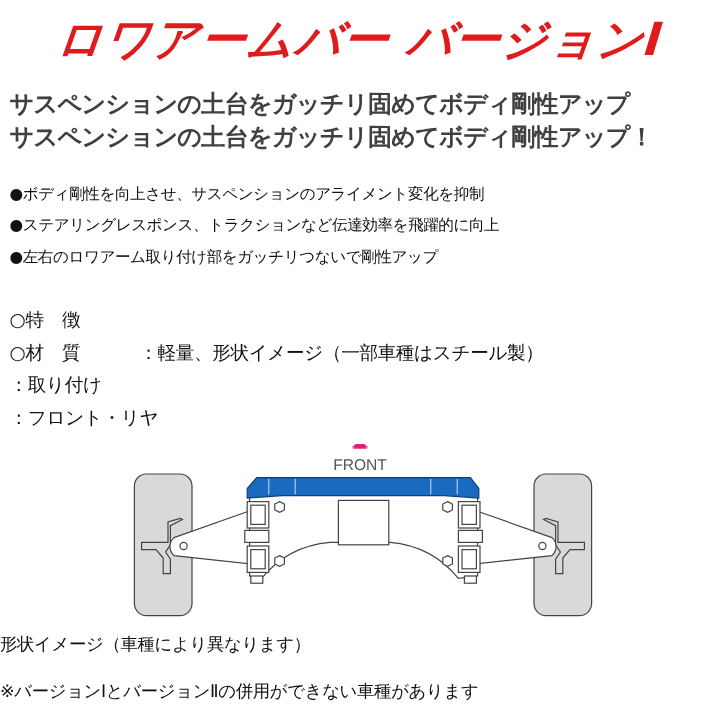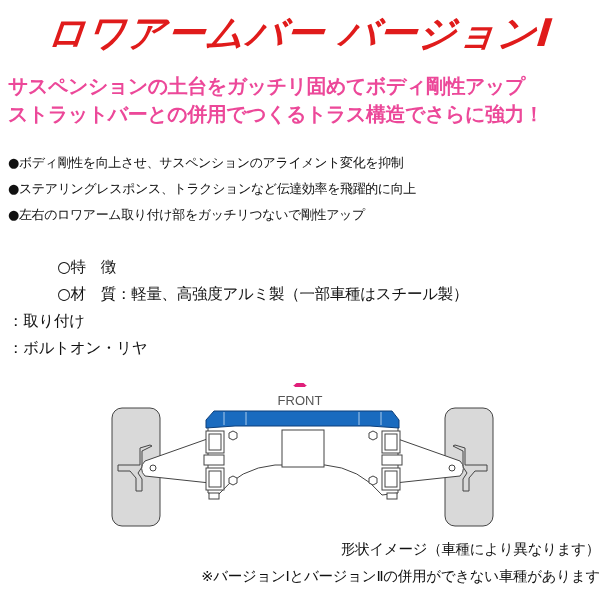--- a/index.html
+++ b/index.html
@@ -2,62 +2,62 @@
 <html><head>
   <meta charset="utf-8">
   <style>
     html, body { margin: 0; padding: 0; background: #ffffff; }
     body { width: 600px; height: 600px; position: relative; overflow: hidden;
            font-family: "DejaVu Sans", "Liberation Sans", sans-serif; color: #111; }
     .title { position: absolute; left: 0; width: 600px; top: 8px; text-align: center;
              font-size: 38px; font-weight: bold; font-style: italic; color: #e01b1b;
              letter-spacing: 1px; line-height: 50px; transform: skewX(-6deg); }
     .lead { position: absolute; left: 8px; top: 72px; width: 590px; font-weight: bold;
-            font-size: 20px; line-height: 28px; letter-spacing: -0.5px; color: #ec4899; white-space: nowrap; }
+            font-size: 20px; line-height: 28px; letter-spacing: -0.5px; color: #404040; white-space: nowrap; }
     .bullets { position: absolute; left: 8px; top: 150px; font-size: 13px; line-height: 26px;
                letter-spacing: -0.4px; white-space: nowrap; }
     .specs { position: absolute; left: 8px; top: 254px; font-size: 15.5px; line-height: 27px;
              letter-spacing: -0.3px; white-space: nowrap; }
     .spec-row { display: flex; }
-    .spec-key { width: 108px; display: inline-block; text-align: right; }
-    .diagram { position: absolute; left: 100px; top: 383px; width: 400px; height: 160px; }
-    .caption { position: absolute; top: 540px; left: 0; width: 600px; text-align: right;
+    .spec-key { width: 108px; display: inline-block; }
+    .diagram { position: absolute; left: 100px; top: 370px; width: 400px; height: 160px; }
+    .caption { position: absolute; top: 528px; left: 0; width: 600px; text-align: left;
                font-size: 14.5px; letter-spacing: -0.3px; }
-    .note { position: absolute; top: 567px; left: 0; width: 600px; text-align: right;
+    .note { position: absolute; top: 567px; left: 0; width: 600px; text-align: left;
             font-size: 14.5px; letter-spacing: -0.3px; }
   </style>
 </head>
 <body>
 
 <div class="title">ロワアームバー バージョンⅠ</div>
 
 <div class="lead">
   <div>サスペンションの土台をガッチリ固めてボディ剛性アップ</div>
-  <div>ストラットバーとの併用でつくるトラス構造でさらに強力！</div>
+  <div>サスペンションの土台をガッチリ固めてボディ剛性アップ！</div>
 </div>
 
 <div class="bullets">
   <div>●ボディ剛性を向上させ、サスペンションのアライメント変化を抑制</div>
   <div>●ステアリングレスポンス、トラクションなど伝達効率を飛躍的に向上</div>
   <div>●左右のロワアーム取り付け部をガッチリつないで剛性アップ</div>
 </div>
 
 <div class="specs">
   <div class="spec-row">
     <span class="spec-key">○特　徴</span>
   </div>
   <div class="spec-row">
     <span class="spec-key">○材　質</span>
-    <span>：軽量、高強度アルミ製（一部車種はスチール製）</span>
+    <span>：軽量、形状イメージ（一部車種はスチール製）</span>
   </div>
   <div class="spec-row">
     <span>：取り付け</span>
   </div>
   <div class="spec-row">
-    <span>：ボルトオン・リヤ</span>
+    <span>：フロント・リヤ</span>
   </div>
 </div>
 
 <div class="diagram">
   <svg width="400" height="160" viewBox="0 0 400 160" xmlns="http://www.w3.org/2000/svg">
 
     <polygon points="193,3 207,3 200,-3" fill="#e0207a"></polygon>
     <polygon points="194,4 206,4 200,-1" fill="#e0207a"></polygon>
     <text x="200" y="22" text-anchor="middle" font-family="Liberation Sans, sans-serif" font-size="13" fill="#555">FRONT</text>
 

